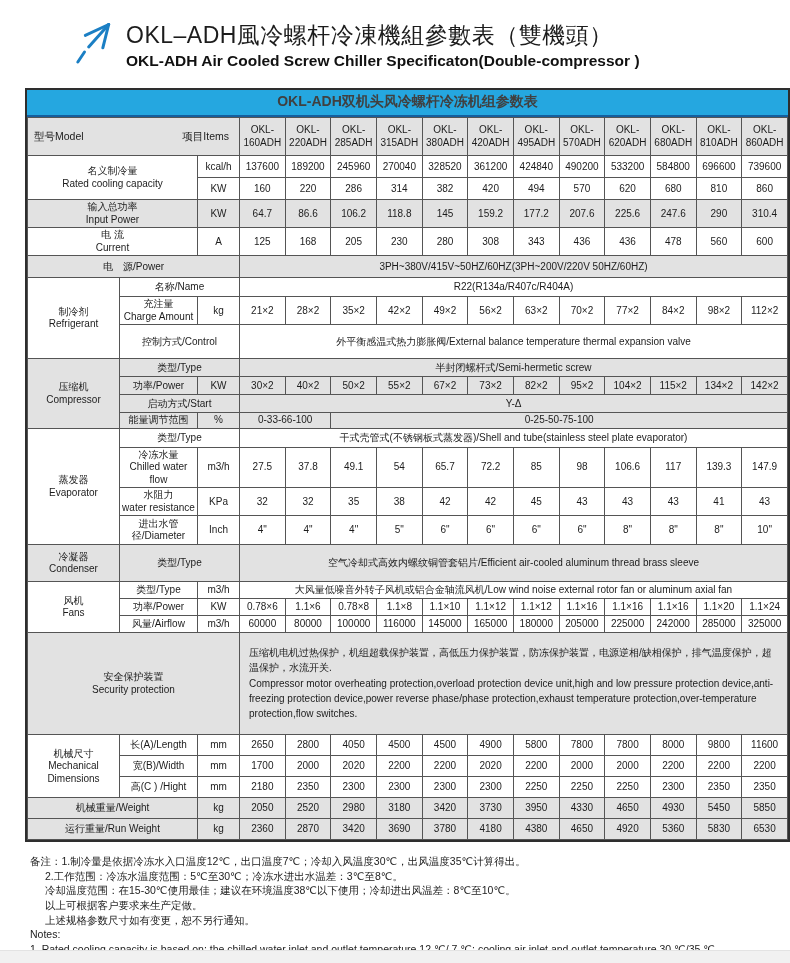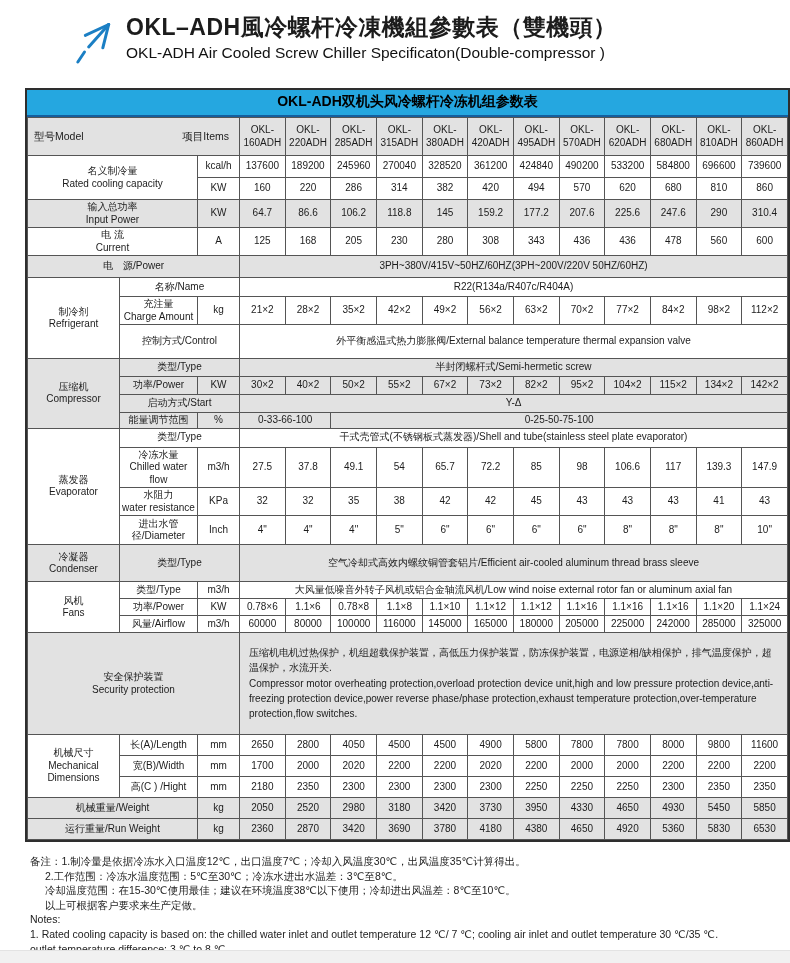--- a/index.html
+++ b/index.html
@@ -4,26 +4,26 @@
 <style>
   html,body{margin:0;padding:0;}
   body{
     width:790px;height:963px;background:#ffffff;
     font-family:"Liberation Sans","DejaVu Sans",sans-serif;
     color:#1c1c1c;position:relative;overflow:hidden;
   }
   .page-header{display:flex;align-items:flex-start;padding:12px 0 0 72px;}
   .logo{width:50px;height:56px;flex:0 0 auto;margin-right:4px;margin-top:2px;}
   .titles{line-height:1.15;}
-  .title-zh{font-size:23px;font-weight:bold;letter-spacing:.5px;margin-top:2px;}
-  .title-en{font-size:15.5px;font-weight:normal;margin-top:4px;color:#111;}
+  .title-zh{font-size:23px;font-weight:normal;letter-spacing:.5px;margin-top:10px;}
+  .title-en{font-size:15.5px;font-weight:bold;margin-top:4px;color:#111;}
 
   .tablewrap{margin:18px 0 0 25px;width:761px;border:2px solid #2e2e2e;}
   .tbl-caption{
-    background:#25a7e0;color:#000000;text-align:center;font-weight:bold;
+    background:#25a7e0;color:#404040;text-align:center;font-weight:bold;
     font-size:14px;padding:3px 0 4px 0;border-bottom:2px solid #155f9e;
   }
   table{width:100%;border-collapse:collapse;table-layout:fixed;font-size:10px;}
   td{
     border:1px solid #555;text-align:center;vertical-align:middle;
     padding:1px 1px;background:#fff;line-height:1.25;word-wrap:break-word;
   }
   tr.shade td{background:#e2e2e2;}
   td.model{font-size:10px;}
   td.unit{font-size:10px;}
@@ -410,19 +410,20 @@
         </tr>
       </tbody>
   </table>
 </div>
 
 <div class="notes">
     <div class="note-line">备注：1.制冷量是依据冷冻水入口温度12℃，出口温度7℃；冷却入风温度30℃，出风温度35℃计算得出。</div>
     <div class="note-line ind">2.工作范围：冷冻水温度范围：5℃至30℃；冷冻水进出水温差：3℃至8℃。</div>
     <div class="note-line ind">冷却温度范围：在15-30℃使用最佳；建议在环境温度38℃以下使用；冷却进出风温差：8℃至10℃。</div>
     <div class="note-line ind">以上可根据客户要求来生产定做。</div>
+    <div class="note-line ind">上述规格参数尺寸如有变更，恕不另行通知。</div>
     <div class="note-line">Notes:</div>
     <div class="note-line">1. Rated cooling capacity is based on: the chilled water inlet and outlet temperature 12 ℃/ 7 ℃; cooling air inlet and outlet temperature 30 ℃/35 ℃.</div>
     <div class="note-line">outlet temperature difference: 3 ℃ to 8 ℃.</div>
     <div class="note-line">Best cooling temperature range: 15-30 ℃; recommend to use in ambient temperatures below 38 ℃; cooling air inlet and outlet temperature difference: 8 ℃ to 10 ℃.</div>
   </div>
 
 <div class="bottom-strip"></div>
 
 </body></html>

